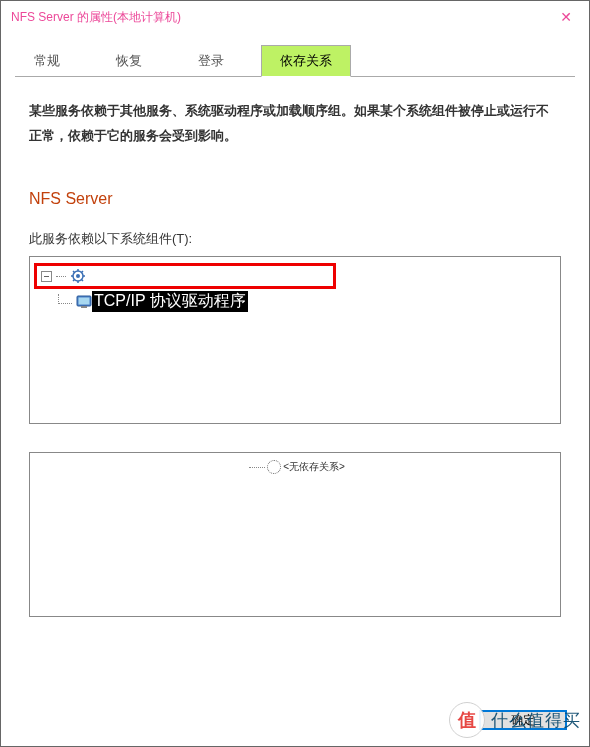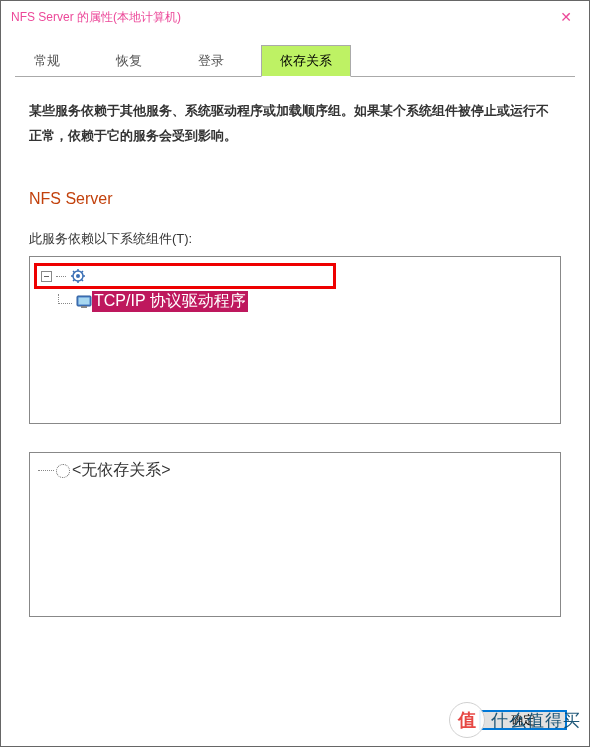--- a/index.html
+++ b/index.html
@@ -95,22 +95,23 @@
       padding: 2px 4px;
       display: inline-flex;
       align-items: center;
       gap: 4px;
       width: 302px;
     }
     .tree-row {
       display: flex;
       align-items: center;
       gap: 4px;
-      font-size: 16px;
+      font-size: 10px;
       padding: 1px 0;
+      justify-content: center;
     }
     .tree-indent {
       margin-left: 24px;
       display: flex;
       align-items: center;
       margin-top: 2px;
     }
     .tree-connector-line {
       border-left: 1px dotted #888;
       border-bottom: 1px dotted #888;
@@ -145,21 +146,21 @@
     .gear-icon svg {
       width: 16px;
       height: 16px;
     }
     .monitor-icon {
       width: 16px;
       height: 16px;
       display: inline-block;
     }
     .selected-text {
-      background: #be185d;
+      background: #000000;
       color: #fff;
       padding: 0 2px;
     }
     .dotted-circle {
       width: 14px;
       height: 14px;
       border: 1px dotted #666;
       border-radius: 50%;
       display: inline-block;
     }

